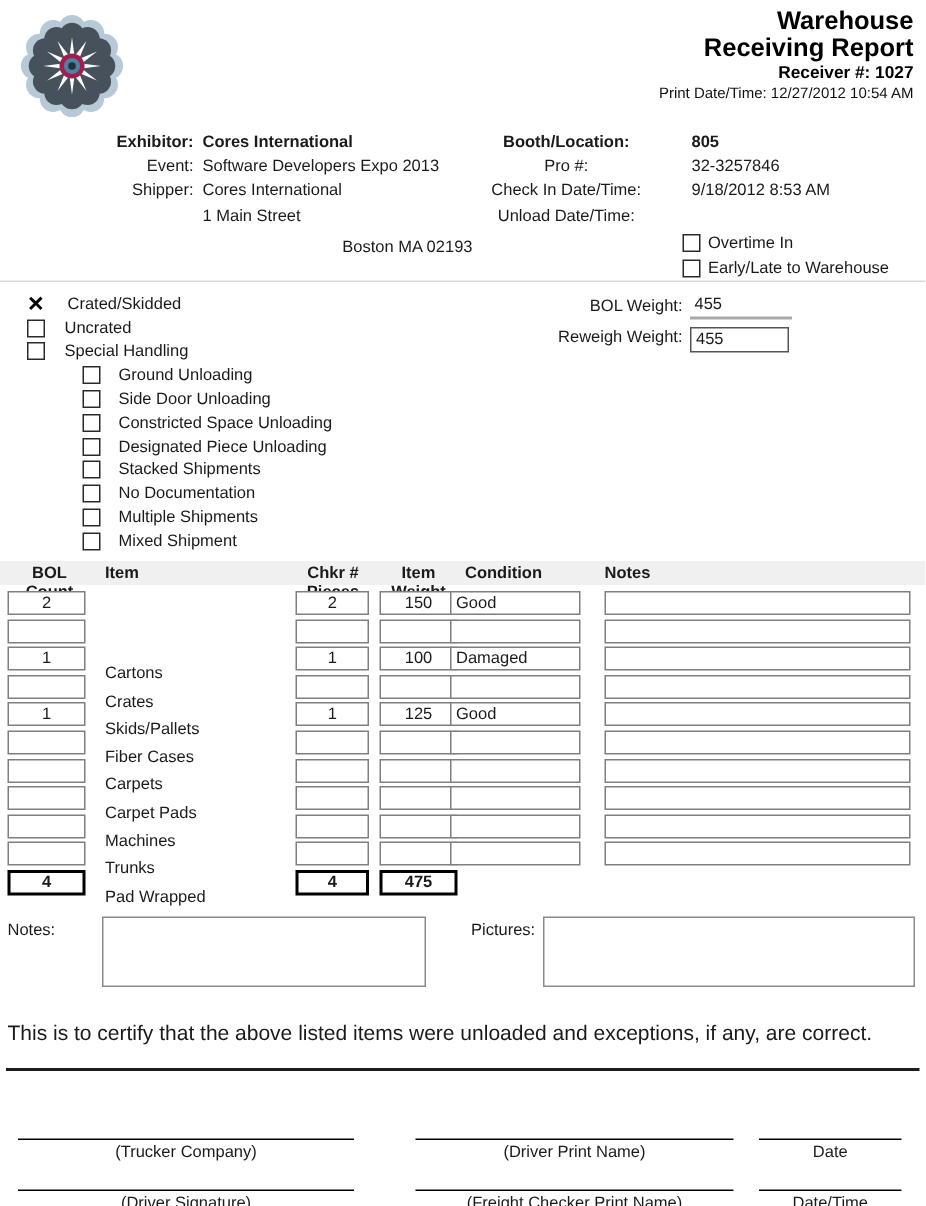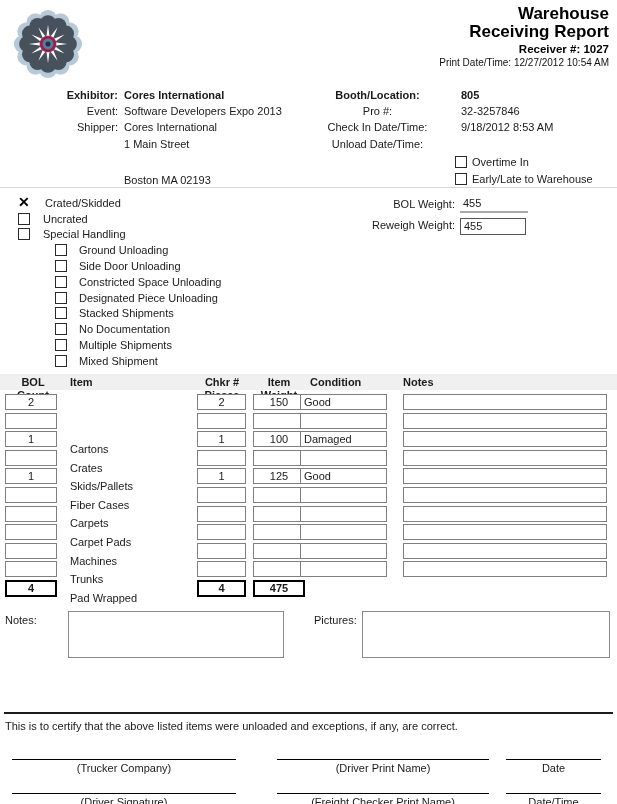--- a/index.html
+++ b/index.html
@@ -12,24 +12,24 @@
 
   
   .logo { position:absolute; left:11px; top:7px; }
   .titleblock { position:absolute; right:8px; top:5px; text-align:right; }
   .title-line { font-size:17px; font-weight:bold; line-height:18px; color:#000; }
   .receiver { font-size:11.5px; font-weight:bold; margin-top:2px; color:#000; }
   .printline { font-size:10px; margin-top:2px; color:#111; }
 
   
   .info { position:absolute; top:87px; left:0; width:617px; }
-  .info-col-left  { position:absolute; left:4px; top:0; width:300px;padding-left:40px; }
+  .info-col-left  { position:absolute; left:15px; top:0; width:300px;padding-left:40px; }
   .info-col-right { position:absolute; left:300px; top:0; width:317px; }
   .info-row { display:flex; line-height:16.2px; }
-  .info-row.gap { margin-top:20px; }
+  .info-row.gap { margin-top:5px;justify-content:space-between; }
   .info-row.bold .info-label, .info-row.bold .info-value { font-weight:bold; }
   .info-col-left  .info-label { flex:0 0 74px; text-align:right; }
   .info-col-right .info-label { flex:0 0 155px; text-align:center; }
   .info-value { padding-left:6px; white-space:nowrap; }
 
   .cb-box { display:inline-block; width:12px; height:12px; border:1px solid #2a2a2a; background:#fff; vertical-align:middle; }
   .right-cb { margin-left:155px; margin-top:3px; line-height:14px; display:flex; align-items:center; }
   .right-cb .cb-label { padding-left:5px; }
 
   .divider { position:absolute; top:187px; left:0; width:617px; border-top:1px solid #d7d7d7; }
@@ -78,21 +78,21 @@
   .np { position:absolute; top:611px; left:0; width:617px; }
   .np-label { position:absolute; top:3px; }
   .np-label.notes { left:5px; }
   .np-label.pictures { left:314px; }
   .np-box { position:absolute; top:0; height:47px; border:1px solid #8a8a8a; background:#fff; }
   .np-box.notes { left:68px; width:216px; }
   .np-box.pictures { left:362px; width:248px; }
 
   
   .footer-rule { position:absolute; top:712px; left:4px; width:609px; border-top:2px solid #1c1c1c; }
-  .certify { position:absolute; top:720px; left:5px; font-size:11px; }
+  .certify { position:absolute; top:680px; left:5px; font-size:14px; }
   .sig { position:absolute; text-align:center; }
   .sig-line { border-bottom:1px solid #000; height:10px; margin-bottom:2px; }
   .sig-label { line-height:12px; }
   .sig-0 { top:750px; left:12px;  width:224px; }
   .sig-1 { top:750px; left:277px; width:212px; }
   .sig-2 { top:750px; left:506px; width:95px; }
   .sig-3 { top:784px; left:12px;  width:224px; }
   .sig-4 { top:784px; left:277px; width:212px; }
   .sig-5 { top:784px; left:506px; width:95px; }
 </style>

